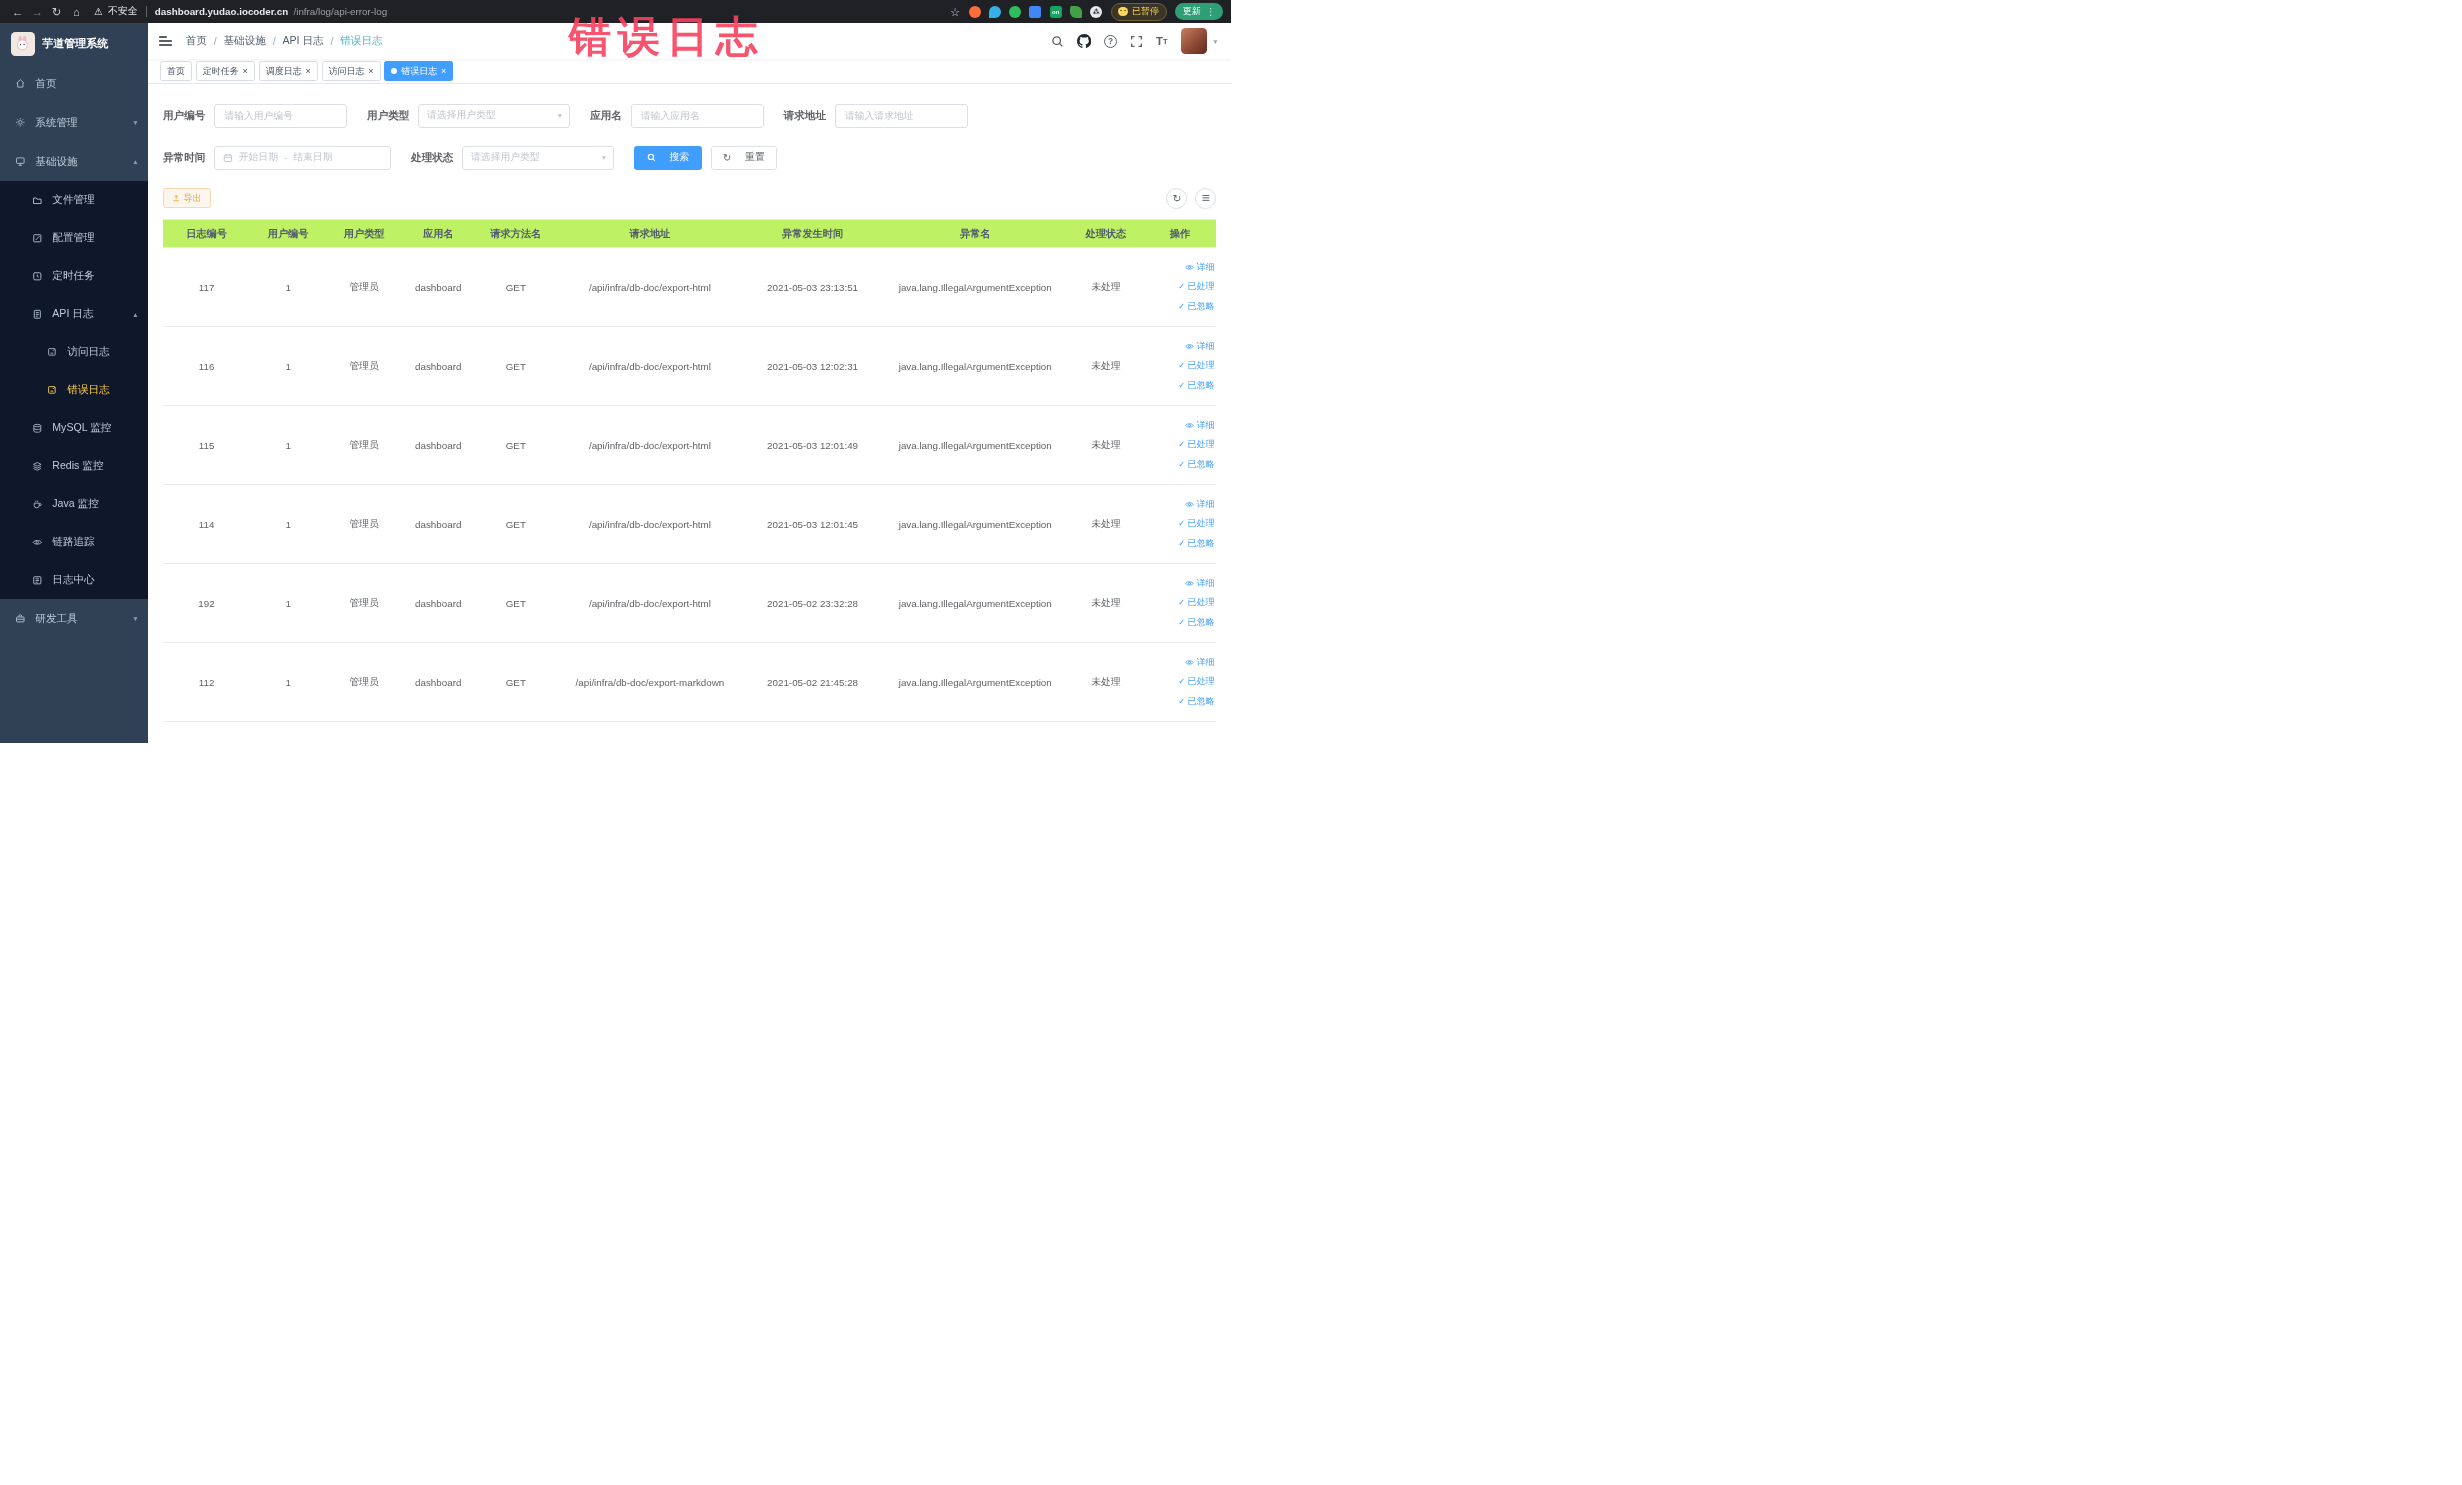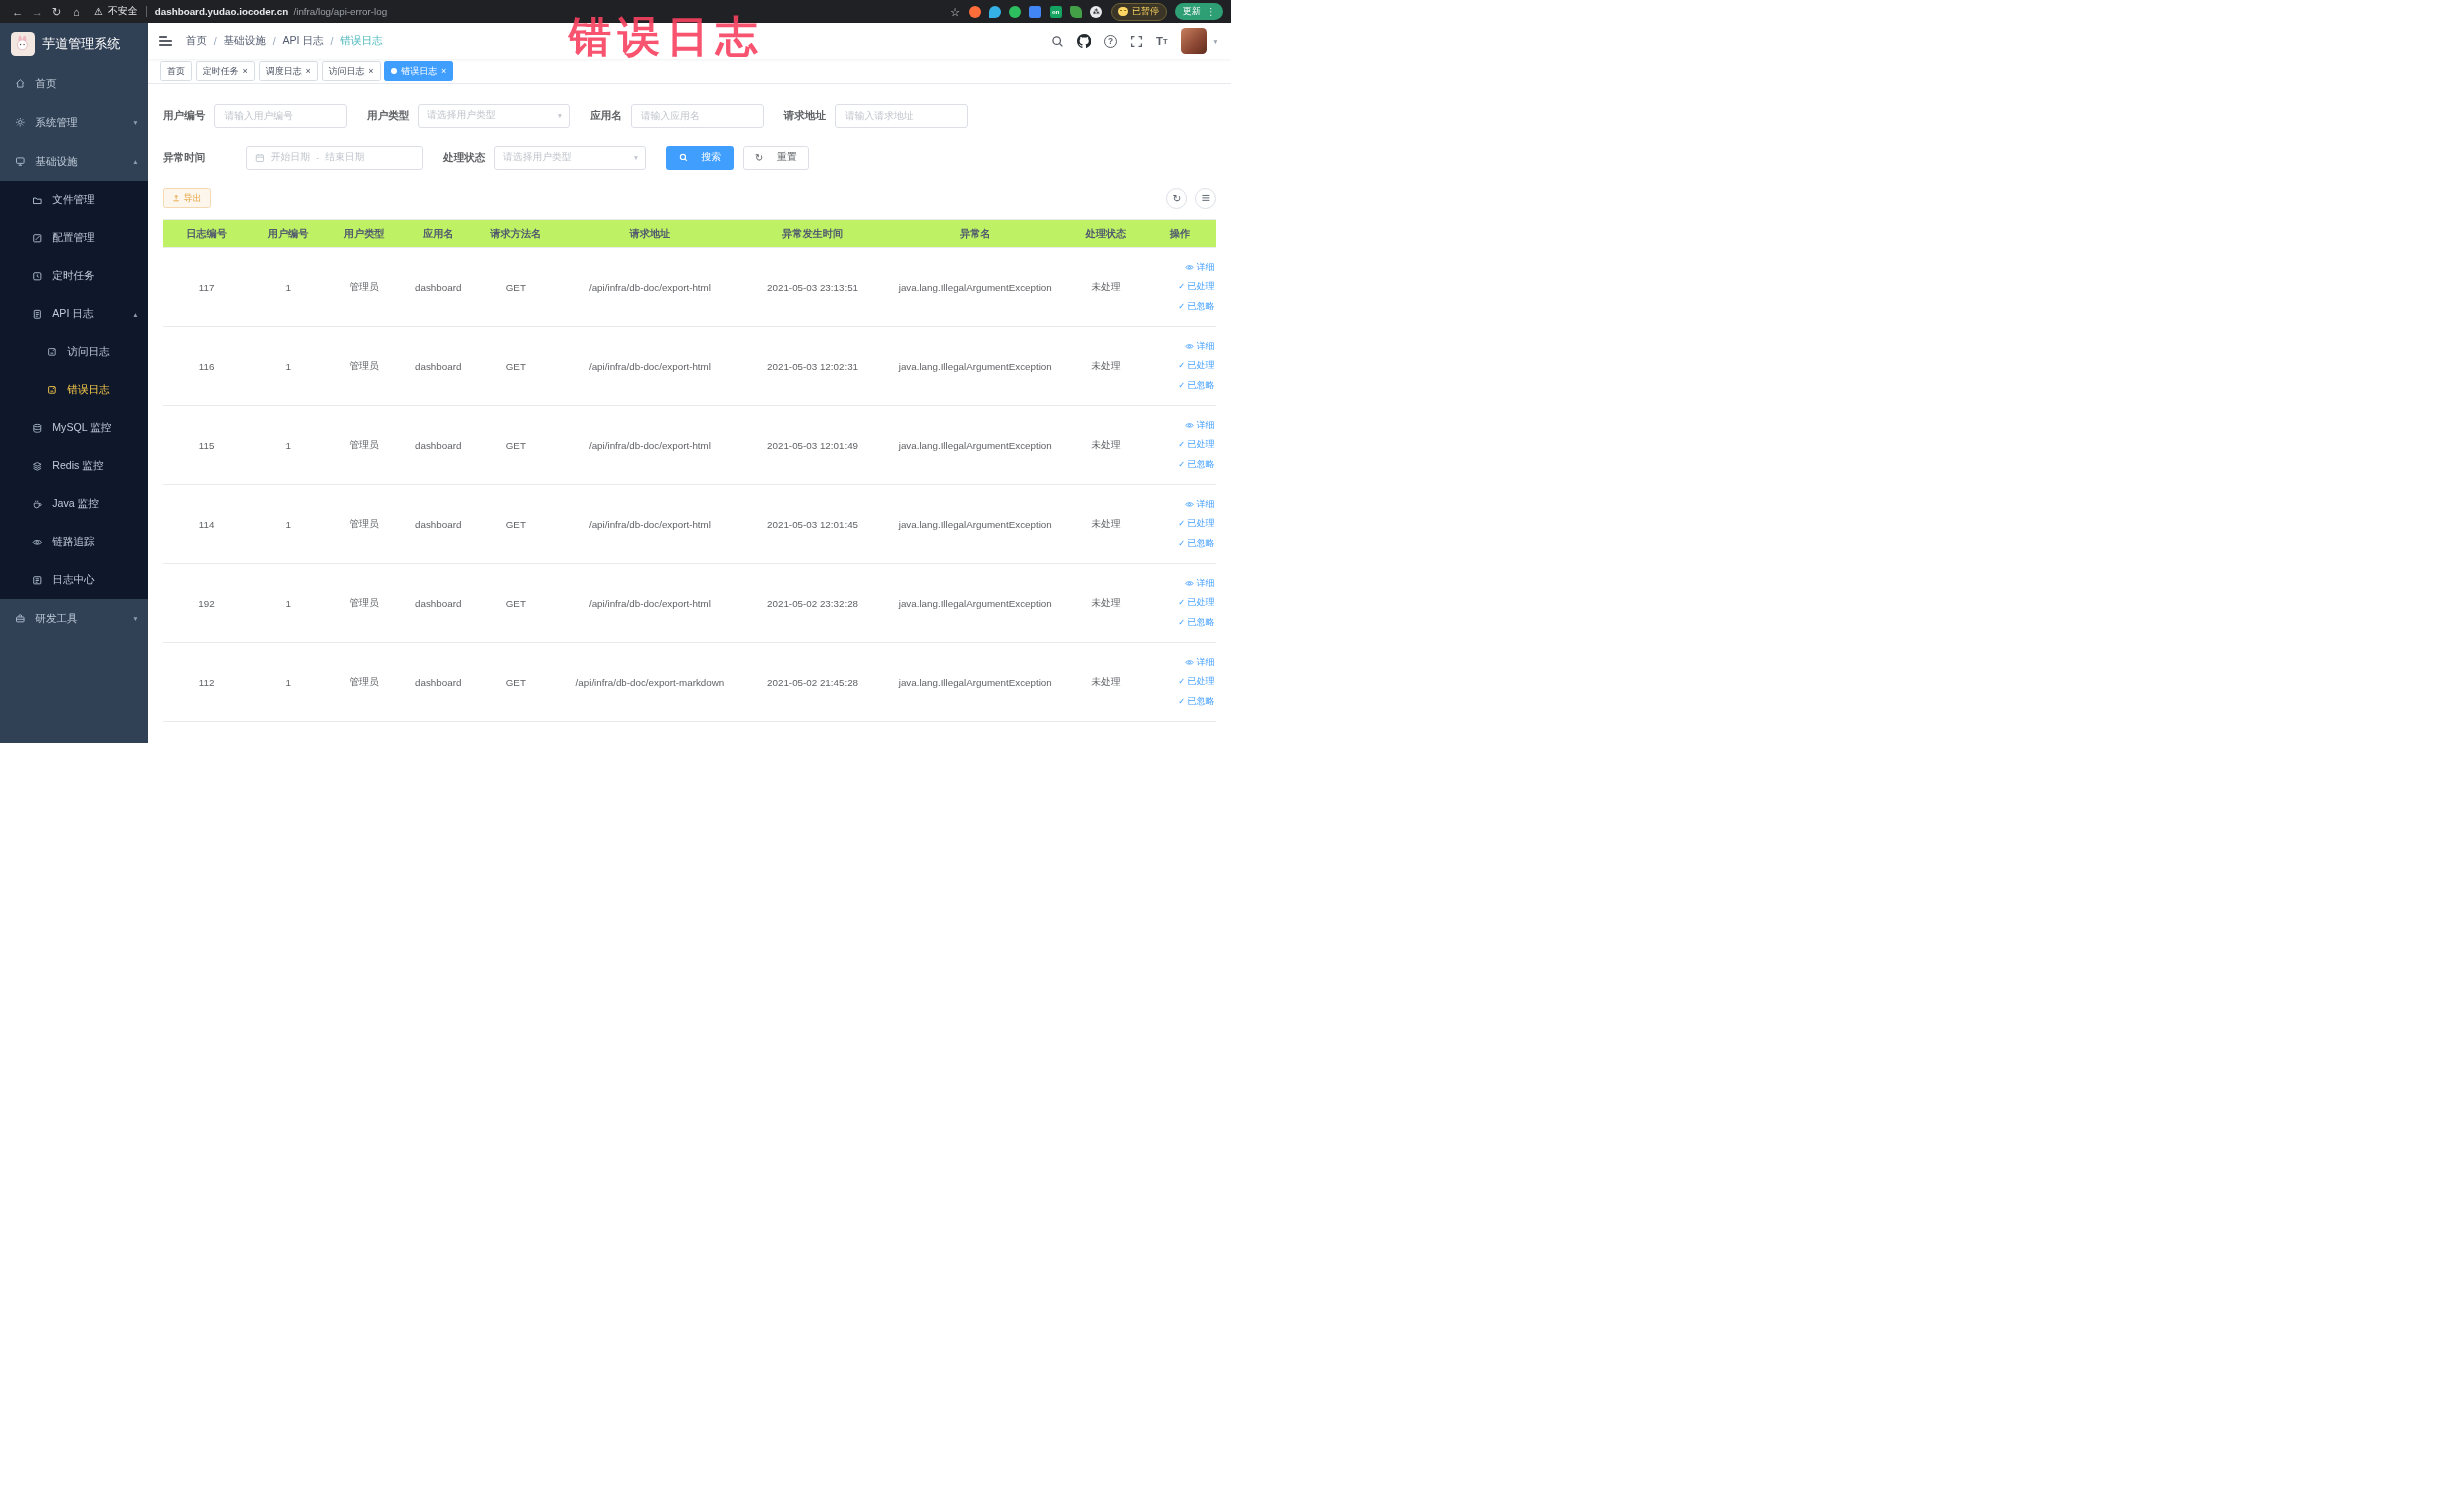--- a/index.html
+++ b/index.html
@@ -32,21 +32,21 @@
   .update-pill { display:flex; align-items:center; gap:5.3px; background:#2e9e74; border-radius:9px; padding:2.3px 7.6px; color:#fff; font-size:9px; }
   .kebab { color:#eaf5f0; font-size:9.8px; }
 
   
   .app { display:flex; height:721px; }
 
   
   .sidebar { width:148px; background:#304156; flex-shrink:0; color:#bfcbd9; overflow:hidden; }
   .logo-row { height:41px; display:flex; align-items:center; padding-left:10.6px; gap:7.6px; }
   .logo-badge { width:24px; height:24px; border-radius:4.5px; background:#f3e7e2; display:flex; align-items:center; justify-content:center; flex-shrink:0; }
-  .logo-title { color:#fff; font-size:13px; font-weight:normal; white-space:nowrap; }
+  .logo-title { color:#fff; font-size:11px; font-weight:bold; white-space:nowrap; }
   .menu-item { height:39px; display:flex; align-items:center; padding:0 10.6px 0 15px; font-size:10.6px; cursor:pointer; }
   .menu-item .mi-icon { width:12px; margin-right:8.3px; display:flex; align-items:center; color:#a8b6c9; flex-shrink:0; }
   .menu-item .chev { margin-left:auto; font-size:7.6px; color:#8f9bb0; }
   .submenu { background:#0f172a; }
   .sub-item { height:38px; padding-left:32px; }
   .sub2-item { height:38px; padding-left:47px; }
   .menu-item.active { color:#ffd04b; }
   .menu-item.active .mi-icon { color:#ffd04b; }
 
   
@@ -77,21 +77,21 @@
   .content { flex:1; background:#fff; padding:19.7px 15px 0; overflow:hidden; }
   .filter-row { display:flex; align-items:center; margin-bottom:18px; }
   .f-item { display:flex; align-items:center; margin-right:19.7px; }
   .f-label { font-size:10.6px; font-weight:bold; color:#606266; margin-right:9px; white-space:nowrap; }
   .f-input, .f-select, .f-date { height:24px; border:0.8px solid #dcdfe6; border-radius:3px; background:#fff; font-size:9.8px; color:#606266; }
   .f-input { width:133px; padding:0 9px; outline:none; }
   .f-input::placeholder { color:#c0c4cc; }
   .f-select { width:152px; display:flex; align-items:center; justify-content:space-between; padding:0 7.6px; cursor:pointer; }
   .ph { color:#c0c4cc; }
   .sel-caret { color:#c0c4cc; font-size:7.6px; }
-  .f-date { width:177px; display:flex; align-items:center; gap:6px; padding:0 7.6px; cursor:pointer;margin-left:32px; }
+  .f-date { width:177px; display:flex; align-items:center; gap:6px; padding:0 7.6px; cursor:pointer; }
   .date-sep { color:#c0c4cc; }
   .btn { height:24px; border-radius:3px; display:inline-flex; align-items:center; gap:14px; font-size:9.8px; padding:0 11.4px; cursor:pointer; border:0.8px solid transparent; }
   .btn-primary { background:#409eff; color:#fff; }
   .btn-plain { background:#fff; border-color:#dcdfe6; color:#606266; margin-left:9px; }
   .reset-ico { font-size:9.8px; }
 
   .toolbar-row { display:flex; align-items:center; justify-content:space-between; margin-bottom:10.6px; }
   .btn-export { height:19.7px; border-radius:2.3px; background:#fdf6ec; border:0.8px solid #f5dab1; color:#e6a23c; font-size:9px; display:inline-flex; align-items:center; gap:3px; padding:0 8.3px; cursor:pointer; }
   .circle-group { display:flex; gap:7.6px; }
   .circle-btn { width:21px; height:21px; border-radius:50%; border:0.8px solid #dcdfe6; background:#fff; color:#5f6770; display:flex; align-items:center; justify-content:center; font-size:10.6px; cursor:pointer; }

